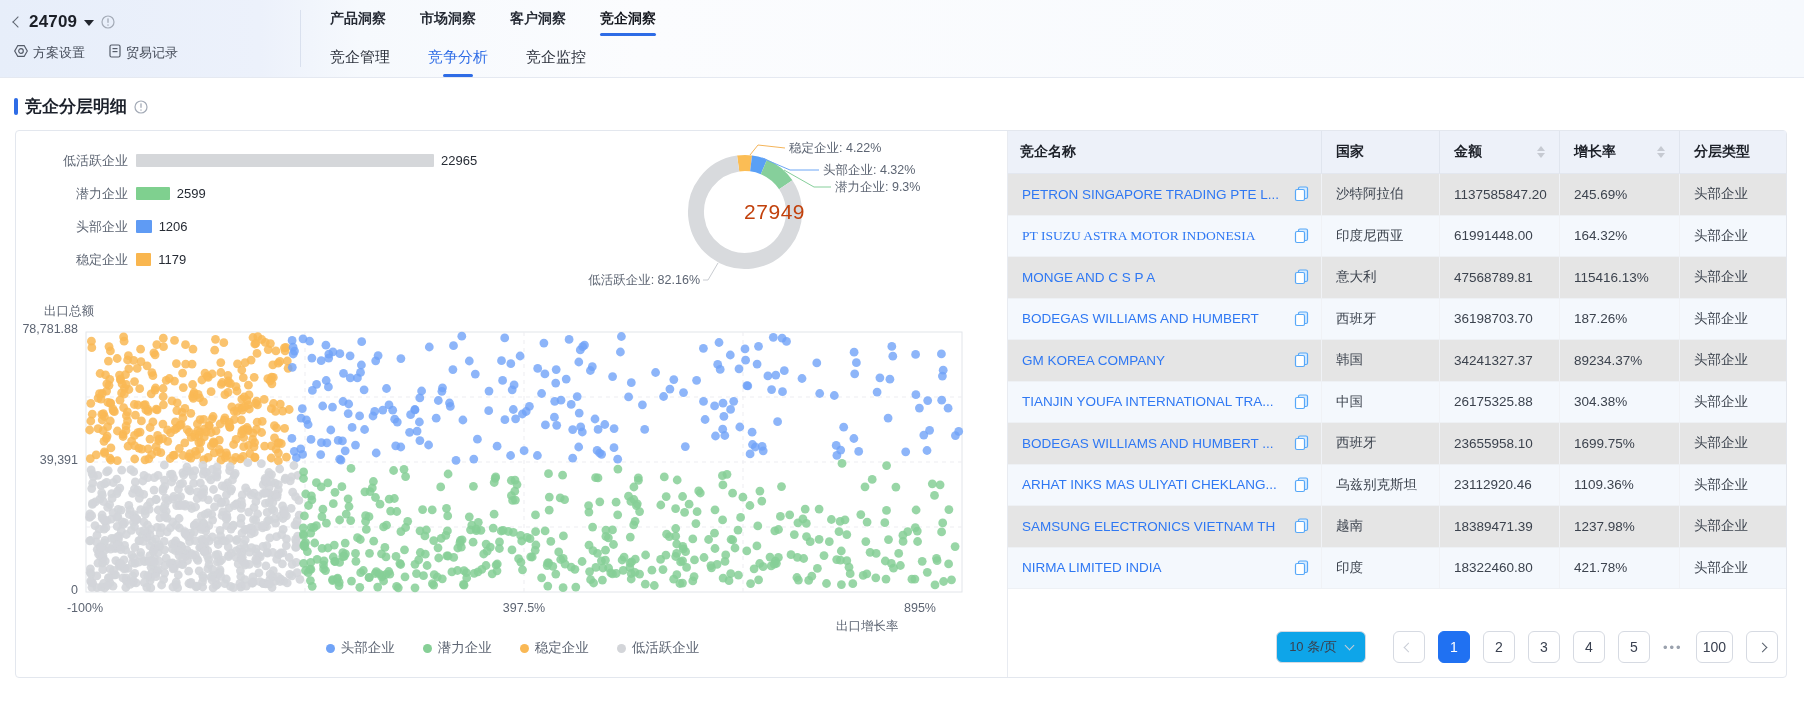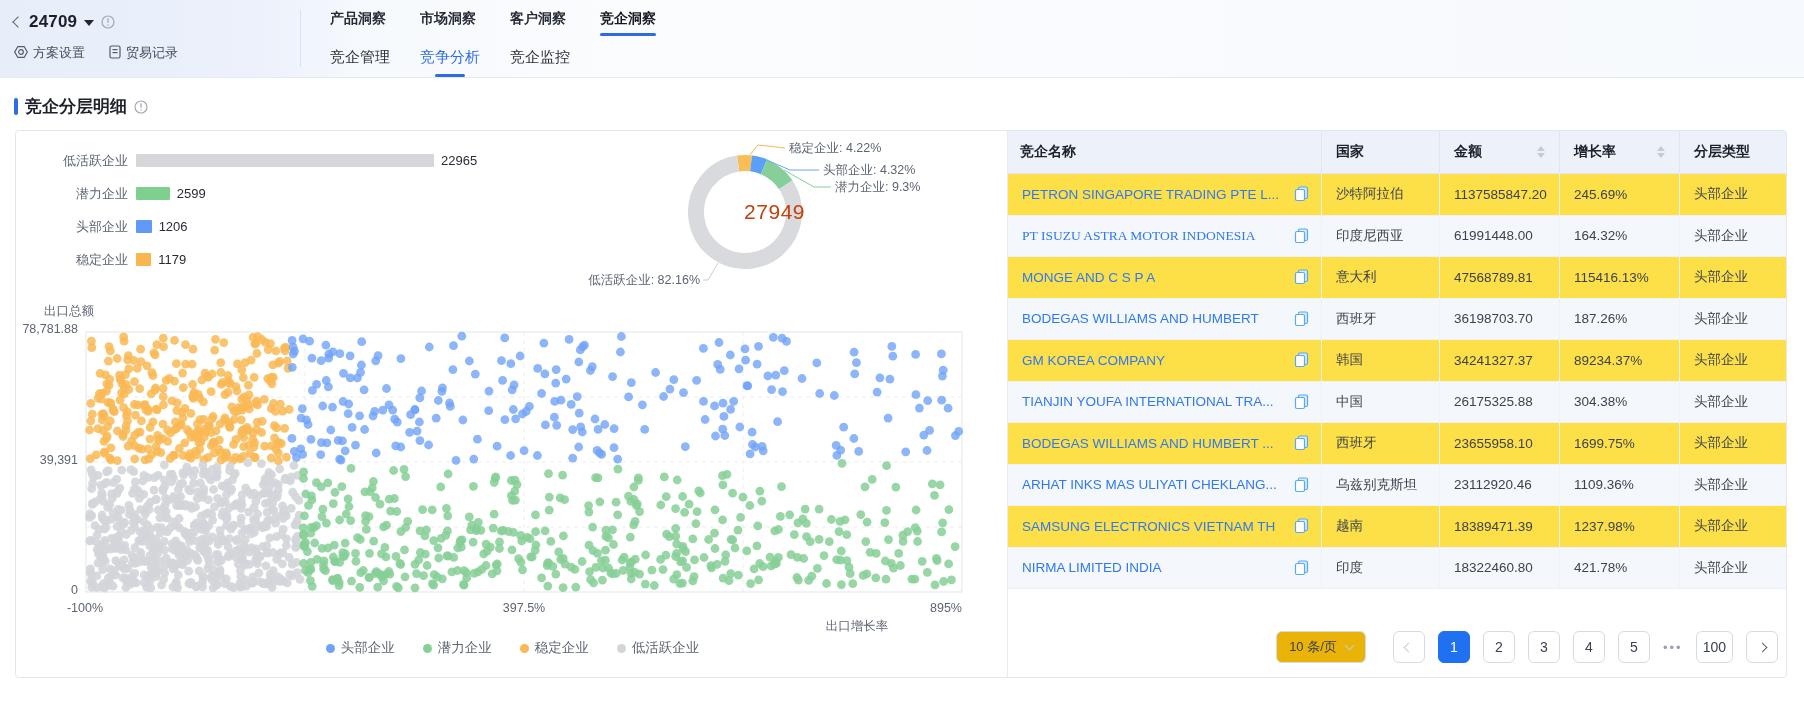--- a/index.html
+++ b/index.html
@@ -14,29 +14,29 @@
   .hdr-r1 { display:flex; align-items:center; gap:7px; height:26px; }
   .plan-id { font-size:17px; font-weight:700; color:#1b1f27; letter-spacing:.2px; }
   .caret-dn { width:0;height:0;border-left:5px solid transparent;border-right:5px solid transparent;border-top:6px solid #22262e; margin-top:2px;}
   .chev { display:inline-block; width:8px; height:8px; border-left:1.5px solid #5f6672; border-bottom:1.5px solid #5f6672; }
   .chev.left { transform:rotate(45deg); }
   .chev.right { transform:rotate(225deg); }
   .chev.down { transform:rotate(-45deg); margin-top:-3px; }
   .info-ic { width:14px; height:14px; flex:0 0 auto; }
   .info-ic circle { fill:none; stroke:#a3aab6; stroke-width:1.2; }
   .info-ic rect { fill:#a3aab6; }
-  .hdr-r2 { display:flex; align-items:center; gap:24px; margin-top:9px; }
+  .hdr-r2 { display:flex; align-items:center; gap:24px; margin-top:9px;font-family:Liberation Mono, monospace; }
   .hdr-act { display:flex; align-items:center; gap:5px; font-size:13px; color:#474e5b; cursor:pointer; }
   .hdr-divider { width:1px; background:#d9e0ee; margin:10px 0; }
   .hdr-right { flex:1; padding-left:29px; display:flex; flex-direction:column; }
   .main-tabs { display:flex; gap:34px; height:39px; align-items:center; }
   .mtab { position:relative; height:100%; display:flex; align-items:center; font-size:14px; font-weight:600; color:#262b35; cursor:pointer; }
   .mtab.active { font-weight:700; color:#15181f; }
   .mtab.active::after { content:""; position:absolute; left:0; right:0; bottom:3px; height:3px; border-radius:2px; background:#2e6ce6; }
-  .sub-tabs { display:flex; gap:30px; height:39px; align-items:center; }
+  .sub-tabs { display:flex; gap:38px; height:39px; align-items:center; }
   .stab { position:relative; height:100%; display:flex; align-items:center; font-size:15px; color:#2b303b; cursor:pointer; }
   .stab.active { color:#2e6ce6; }
   .stab.active::after { content:""; position:absolute; left:50%; transform:translateX(-50%); bottom:0; width:30px; height:3px; border-radius:2px; background:#2e6ce6; }
 
   
   .section-title { display:flex; align-items:center; gap:7px; margin:17px 0 0 14px; }
   .title-bar { width:4px; height:17px; border-radius:2px; background:#2e6ce6; }
   .section-title h1 { font-size:17px; font-weight:700; color:#1c212b; }
 
   
@@ -68,33 +68,33 @@
   
   .table-side { position:relative; flex:1; border-left:1px solid #e8ebf1; }
   .thead { display:flex; height:43px; background:#edf1f9; border-bottom:1px solid #e3e7ef; }
   .th { display:flex; align-items:center; padding-left:14px; font-size:14px; font-weight:700; color:#1d2129;
     border-right:1px solid #e0e5ee; }
   .th:last-child { border-right:none; }
   .sorter { margin-left:auto; margin-right:14px; display:flex; flex-direction:column; gap:2px; cursor:pointer; }
   .sorter i { width:0; height:0; border-left:4px solid transparent; border-right:4px solid transparent; }
   .sorter .up { border-bottom:5px solid #c6cad2; }
   .sorter .dn { border-top:5px solid #c6cad2; }
-  .trow { display:flex; height:41.5px; border-bottom:1px solid #eef1f5; background:#fde047; }
+  .trow { display:flex; height:41.5px; border-bottom:1px solid #eef1f5; background:#e5e5e5; }
   .trow.alt { background:#f4f8fd; }
   .td { display:flex; align-items:center; padding-left:14px; font-size:13.5px; color:#3c434e;
     border-right:1px solid #f0f2f6; overflow:hidden; }
   .td:last-child { border-right:none; }
   .td .link { color:#2f78f3; white-space:nowrap; overflow:hidden; text-overflow:ellipsis; cursor:pointer; }
   .copy-ic { flex:0 0 auto; margin-left:auto; margin-right:12px; cursor:pointer; }
 
   
   .pager { position:absolute; right:8px; top:500px; display:flex; align-items:center; gap:13px; }
   .psize { height:32px; min-width:90px; padding:0 10px; border:1px solid #d6dae2; border-radius:6px;
     display:flex; align-items:center; justify-content:center; gap:9px; font-size:13px; color:#3a4150;
-    background:#eab308; cursor:pointer; margin-right:14px; }
+    background:#0ea5e9; cursor:pointer; margin-right:14px; }
   .pbtn { height:32px; min-width:32px; padding:0 6px; border:1px solid #d6dae2; border-radius:6px; background:#fff;
     display:flex; align-items:center; justify-content:center; font-size:14px; color:#3a4150; cursor:pointer; }
   .pbtn.active { background:#2071f2; border-color:#2071f2; color:#fff; }
   .pdots { color:#9aa1ad; font-size:13px; letter-spacing:2px; cursor:pointer; }
   .chev.sm { width:7px; height:7px; }
   .chev.dis { border-color:#c9cdd6; }
   .chev.dark { border-color:#565e6b; }
 </style>
 </head>
 <body>
@@ -1854,23 +1854,23 @@
         <circle cx="370.5" cy="214.2" r="4.4" fill="#86cf96" fill-opacity="0.85"></circle>
         <circle cx="409.3" cy="243.2" r="4.4" fill="#86cf96" fill-opacity="0.85"></circle>
       </svg>
     <div class="ax" style="left:28px; top:172px;">出口总额</div>
     <div id="scatter-ticks">
         <div class="ax" style="left: 0px; width: 62px; text-align: right; top: 191px;">78,781.88</div>
         <div class="ax" style="left: 0px; width: 62px; text-align: right; top: 322px;">39,391</div>
         <div class="ax" style="left: 0px; width: 62px; text-align: right; top: 452px;">0</div>
         <div class="ax" style="left: 39px; width: 60px; text-align: center; top: 470px;">-100%</div>
         <div class="ax" style="left: 478px; width: 60px; text-align: center; top: 470px;">397.5%</div>
-        <div class="ax" style="left: 886px; width: 60px; text-align: right; top: 470px;">895%</div>
+        <div class="ax" style="left: 860px; width: 60px; text-align: right; top: 470px;">895%</div>
       </div>
-    <div class="ax" style="left:776px; top:487px; width:130px; text-align:center;">出口增长率</div>
+    <div class="ax" style="left:820px; top:487px; width:130px; text-align:left;">出口增长率</div>
     <div class="legend" id="scatter-legend">
         <div class="lg-item">
           <span class="lg-dot" style="background: rgb(112, 163, 247);"></span>
           <span class="lg-txt">头部企业</span>
         </div>
         <div class="lg-item">
           <span class="lg-dot" style="background: rgb(134, 207, 150);"></span>
           <span class="lg-txt">潜力企业</span>
         </div>
         <div class="lg-item">

